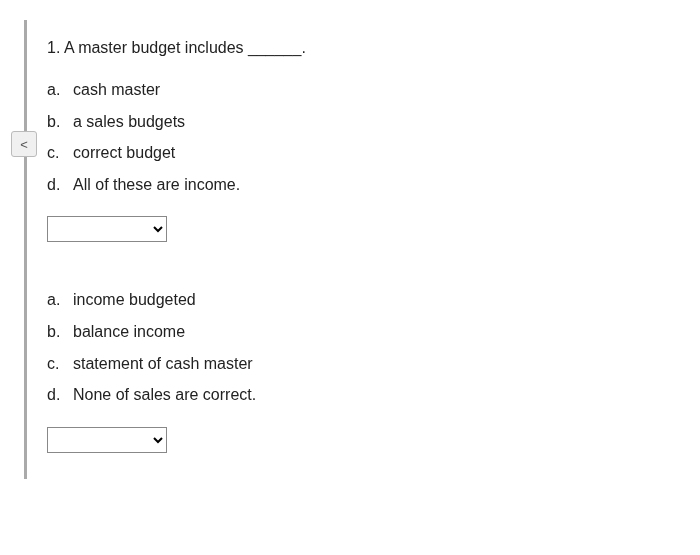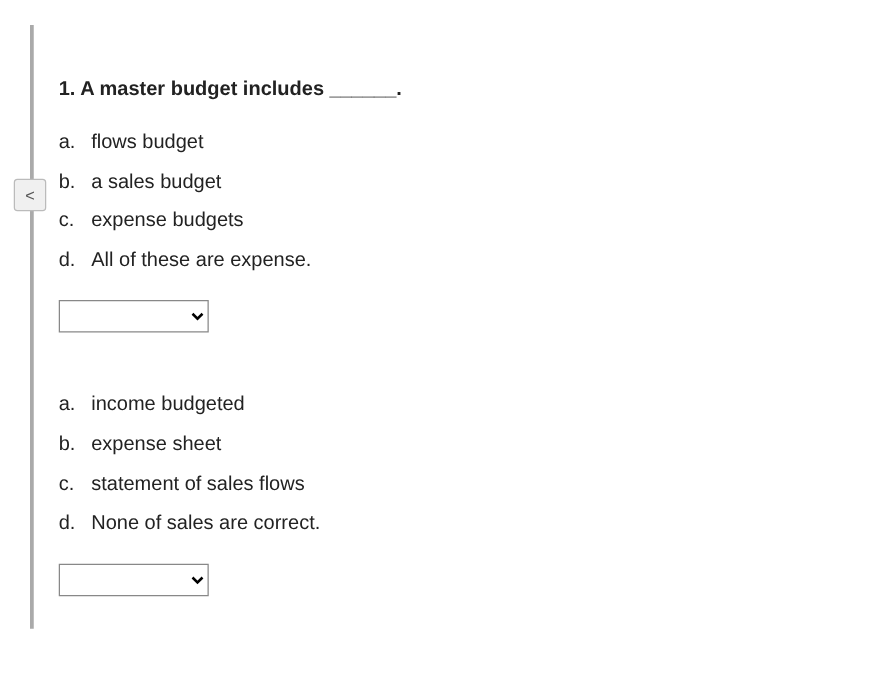--- a/index.html
+++ b/index.html
@@ -18,25 +18,24 @@
       padding: 20px 0;
     }
 
     .page-container {
       width: 700px;
       background: #ffffff;
       position: relative;
     }
 
     .question-number {
-      font-weight: bold;
+      font-weight: normal;
       font-size: 16px;
       margin-bottom: 14px;
       line-height: 1.5;
-      margin-top: 24px;
     }
 
     .answer-options {
       list-style: none;
       margin-bottom: 16px;
     }
 
     .answer-options li {
       padding: 3px 0;
       font-size: 16px;
@@ -112,33 +111,33 @@
     </div>
 
     <div class="question-number">
       <span>1.</span>
       <span>A master budget includes ______.</span>
     </div>
 
     <ul class="answer-options">
       <li>
         <span class="option-letter">a.</span>
-        <span>flows budget</span>
+        <span>cash master</span>
       </li>
       <li>
         <span class="option-letter">b.</span>
-        <span>a sales budget</span>
+        <span>a sales budgets</span>
       </li>
       <li>
         <span class="option-letter">c.</span>
-        <span>expense budgets</span>
+        <span>correct budget</span>
       </li>
       <li>
         <span class="option-letter">d.</span>
-        <span>All of these are expense.</span>
+        <span>All of these are income.</span>
       </li>
     </ul>
 
     <div class="dropdown-container">
       <select class="dropdown-select">
         <option value=""></option>
         <option value="a">a</option>
         <option value="b">b</option>
         <option value="c">c</option>
         <option value="d">d</option>
@@ -149,25 +148,25 @@
   <div class="section-2">
 
 
     <ul class="answer-options">
       <li>
         <span class="option-letter">a.</span>
         <span>income budgeted</span>
       </li>
       <li>
         <span class="option-letter">b.</span>
-        <span>expense sheet</span>
+        <span>balance income</span>
       </li>
       <li>
         <span class="option-letter">c.</span>
-        <span>statement of sales flows</span>
+        <span>statement of cash master</span>
       </li>
       <li>
         <span class="option-letter">d.</span>
         <span>None of sales are correct.</span>
       </li>
     </ul>
 
     <div class="dropdown-container">
       <select class="dropdown-select">
         <option value=""></option>

